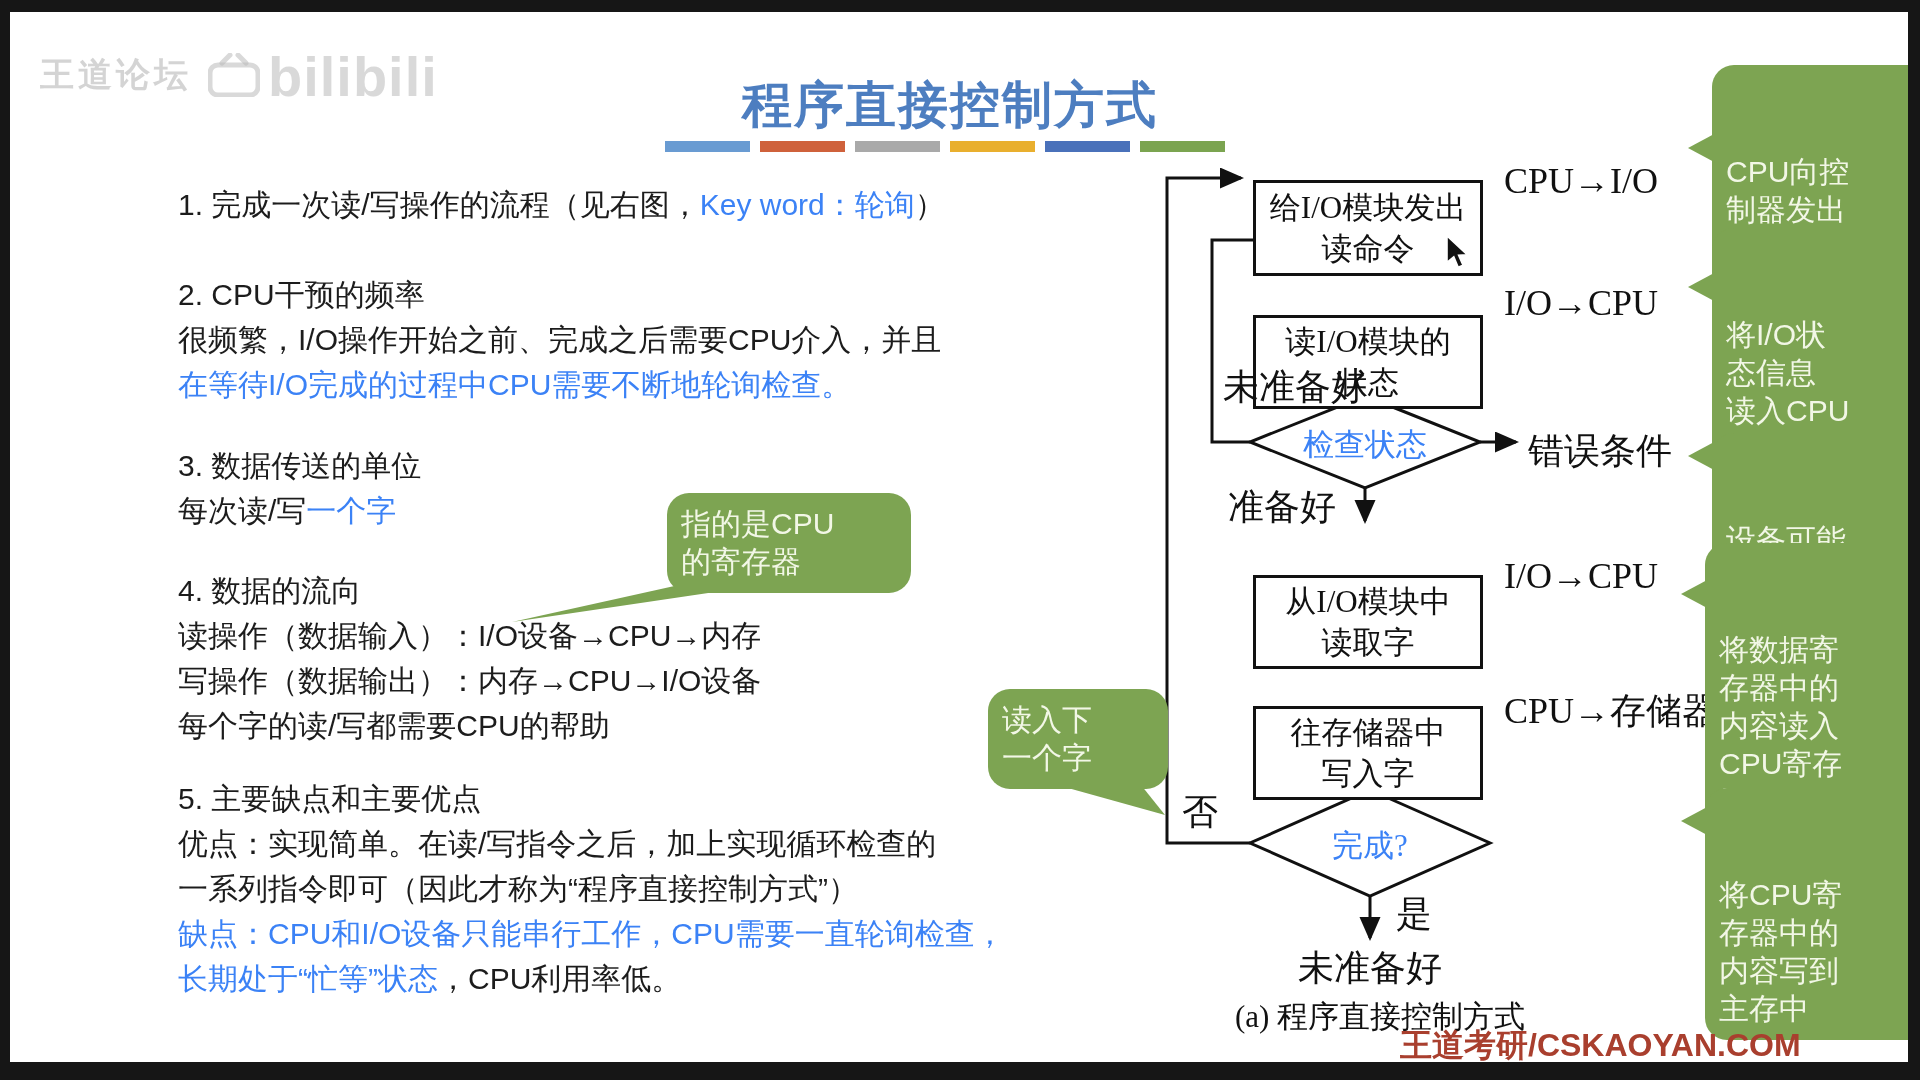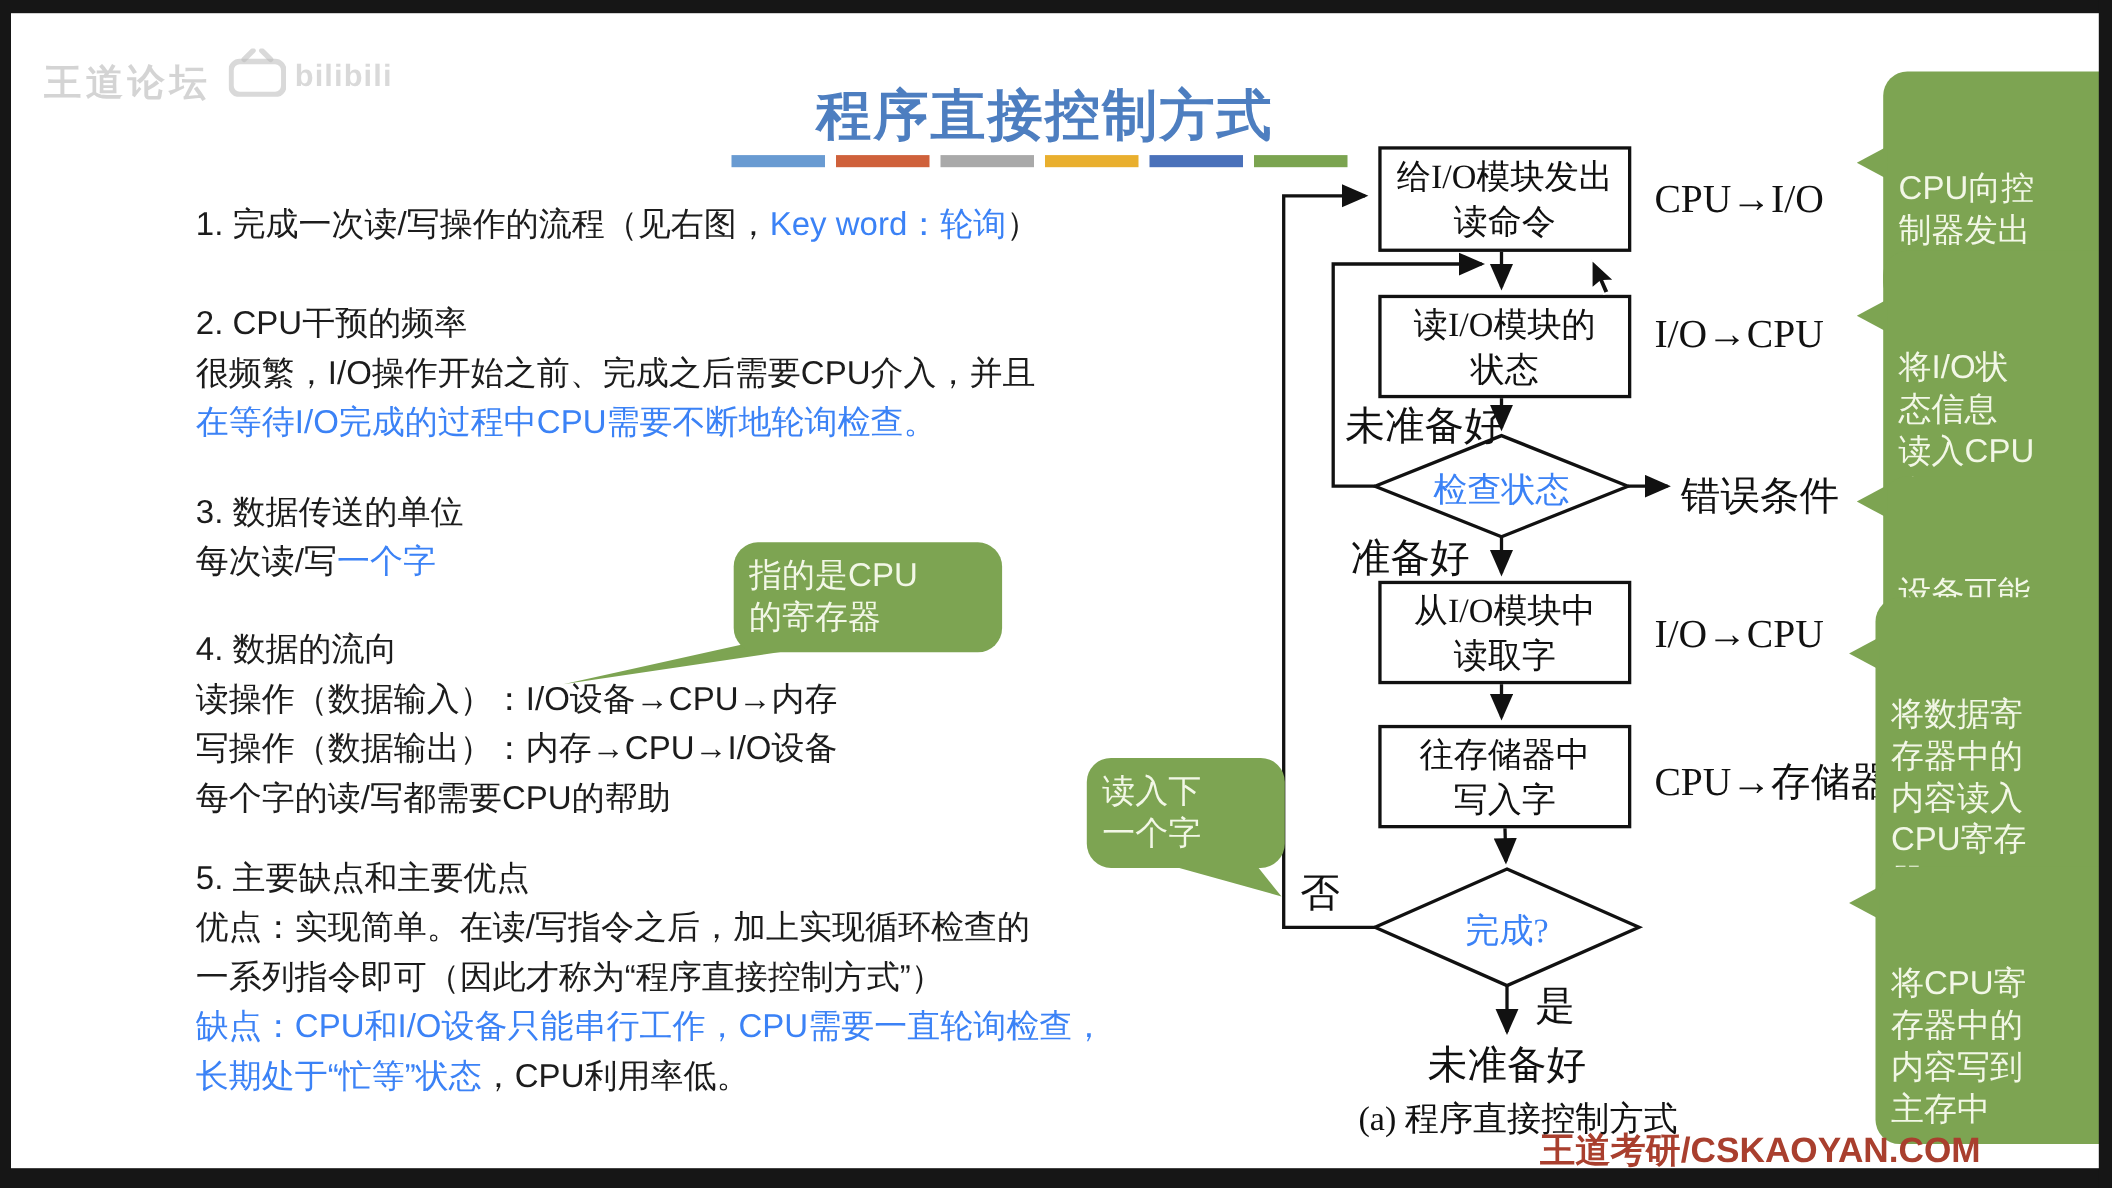--- a/index.html
+++ b/index.html
@@ -10,33 +10,33 @@
   .title{position:absolute;left:660px;top:72px;width:580px;text-align:center;
          font-family:"Liberation Serif","DejaVu Serif",serif;font-weight:700;
          font-size:50px;color:#4d7ec0;letter-spacing:2px;z-index:3;}
   .bars{position:absolute;left:665px;top:141px;display:flex;gap:10px;z-index:3;}
   .bar{width:85px;height:11px;display:inline-block;}
   
   .wm-forum{position:absolute;left:40px;top:52px;font-size:34px;font-weight:700;
             color:rgba(185,185,185,.62);letter-spacing:4px;z-index:4;}
   .wm-bili{position:absolute;left:208px;top:44px;display:flex;align-items:center;gap:8px;
            color:rgba(185,185,185,.55);z-index:4;}
-  .wm-bili .txt{font-size:28px;font-weight:700;letter-spacing:1px;}
+  .wm-bili .txt{font-size:56px;font-weight:700;letter-spacing:1px;}
   
   .note{position:absolute;left:178px;font-size:30px;line-height:45px;color:#1c1c1c;z-index:3;}
   .red{color:#3b82f6;}
   
   .bubble{position:absolute;background:#7da452;color:#f2f7e6;border-radius:22px;
           padding:12px 14px;font-size:30px;line-height:38px;white-space:pre-line;z-index:5;}
   .tail-l{position:absolute;left:-24px;width:0;height:0;border-top:15px solid transparent;
           border-bottom:15px solid transparent;border-right:28px solid #7da452;}
   
   .fbox{position:absolute;border:3px solid #111;background:#fff;display:flex;align-items:center;
         justify-content:center;text-align:center;font-family:"Liberation Serif","DejaVu Serif",serif;
-        font-size:31px;line-height:41px;white-space:pre-line;z-index:3;color:#111;}
+        font-size:31px;line-height:41px;white-space:pre-line;z-index:3;color:#111;margin-top:47px;}
   .dtext{position:absolute;text-align:center;font-family:"Liberation Serif","DejaVu Serif",serif;
          font-size:31px;z-index:3;color:#3b82f6;}
   .flabel{position:absolute;font-family:"Liberation Serif","DejaVu Serif",serif;font-size:36px;
           color:#111;z-index:3;white-space:nowrap;}
   .caption{position:absolute;left:1190px;top:996px;width:380px;text-align:center;
            font-family:"Liberation Serif","DejaVu Serif",serif;font-size:31px;color:#111;z-index:3;}
   .footer-brand{position:absolute;left:1400px;top:1024px;width:460px;text-align:left;
                 font-size:32px;font-weight:700;color:#a93f2e;z-index:6;}
   svg.overlay{position:absolute;left:0;top:0;z-index:2;}
   .cursor{position:absolute;left:1445px;top:236px;z-index:40;}

